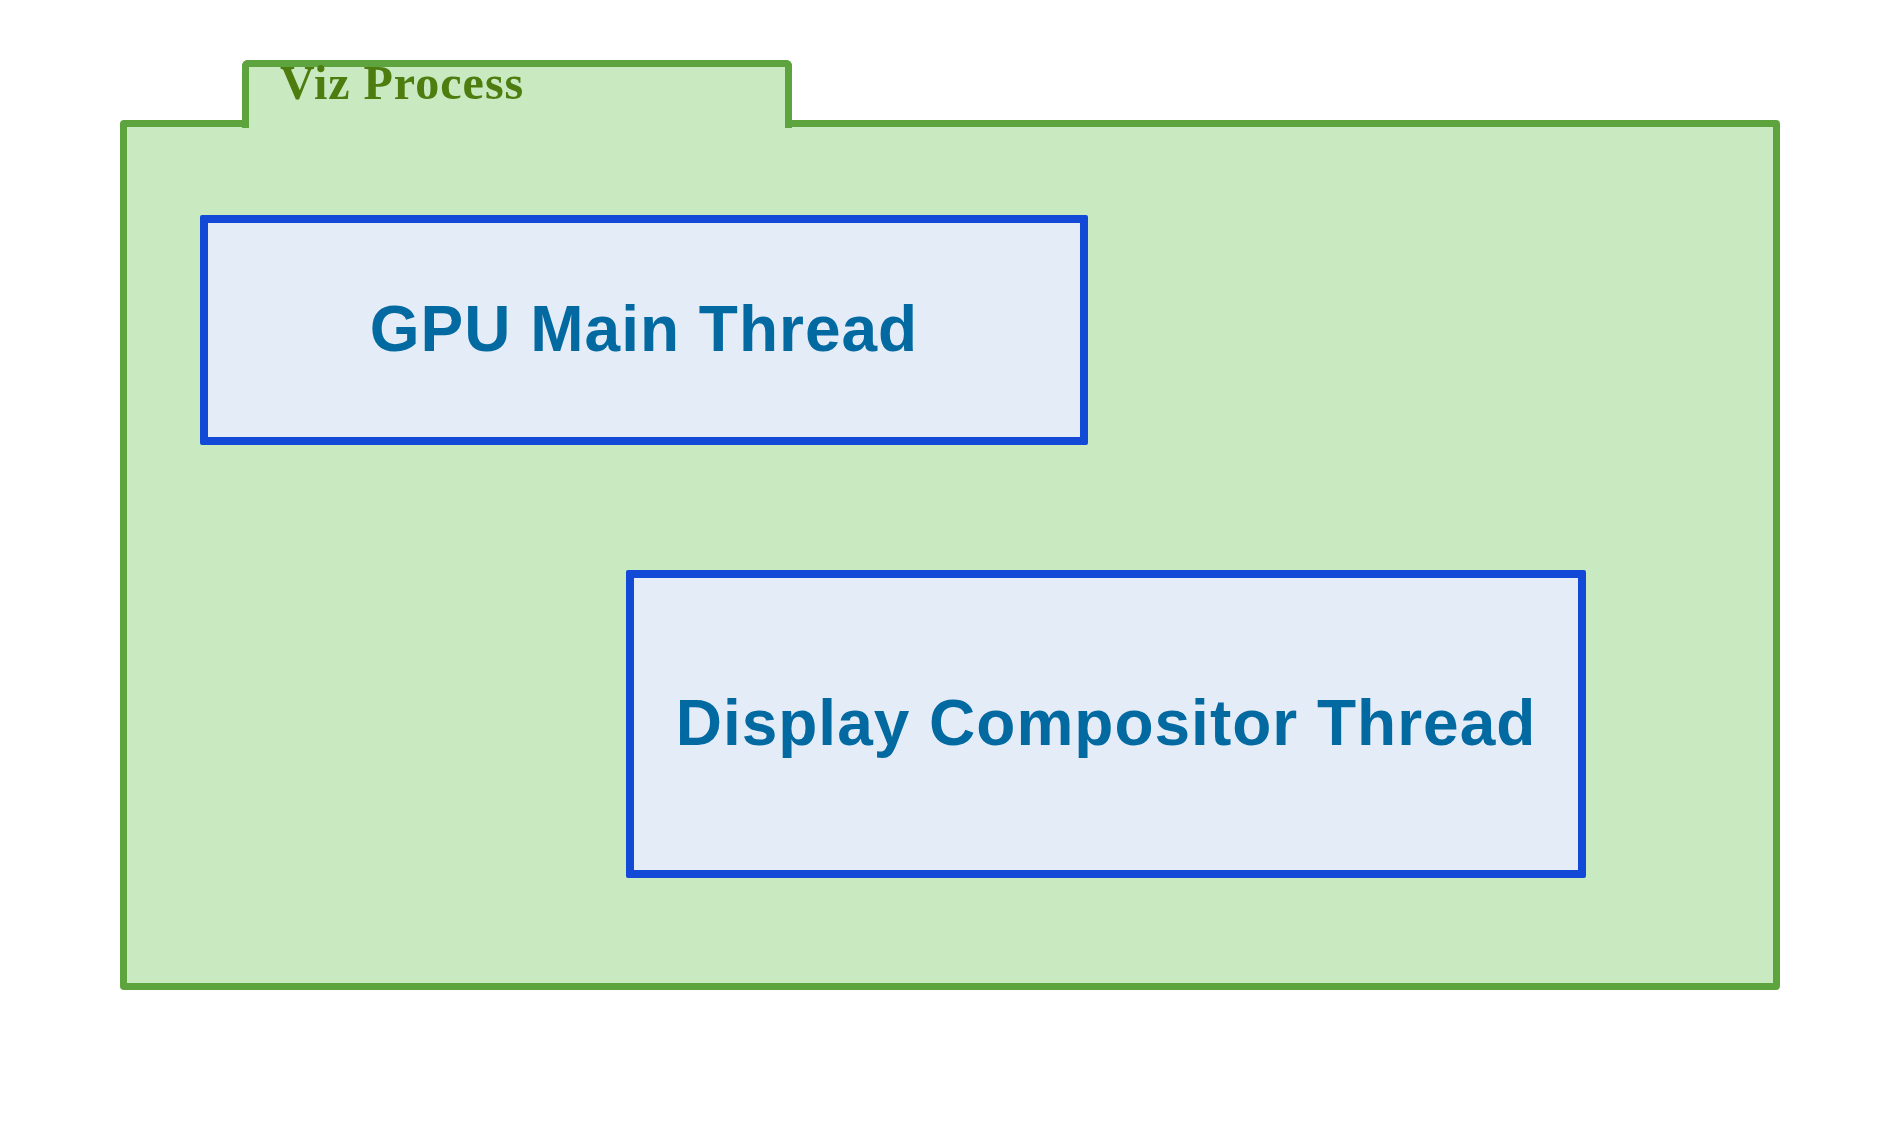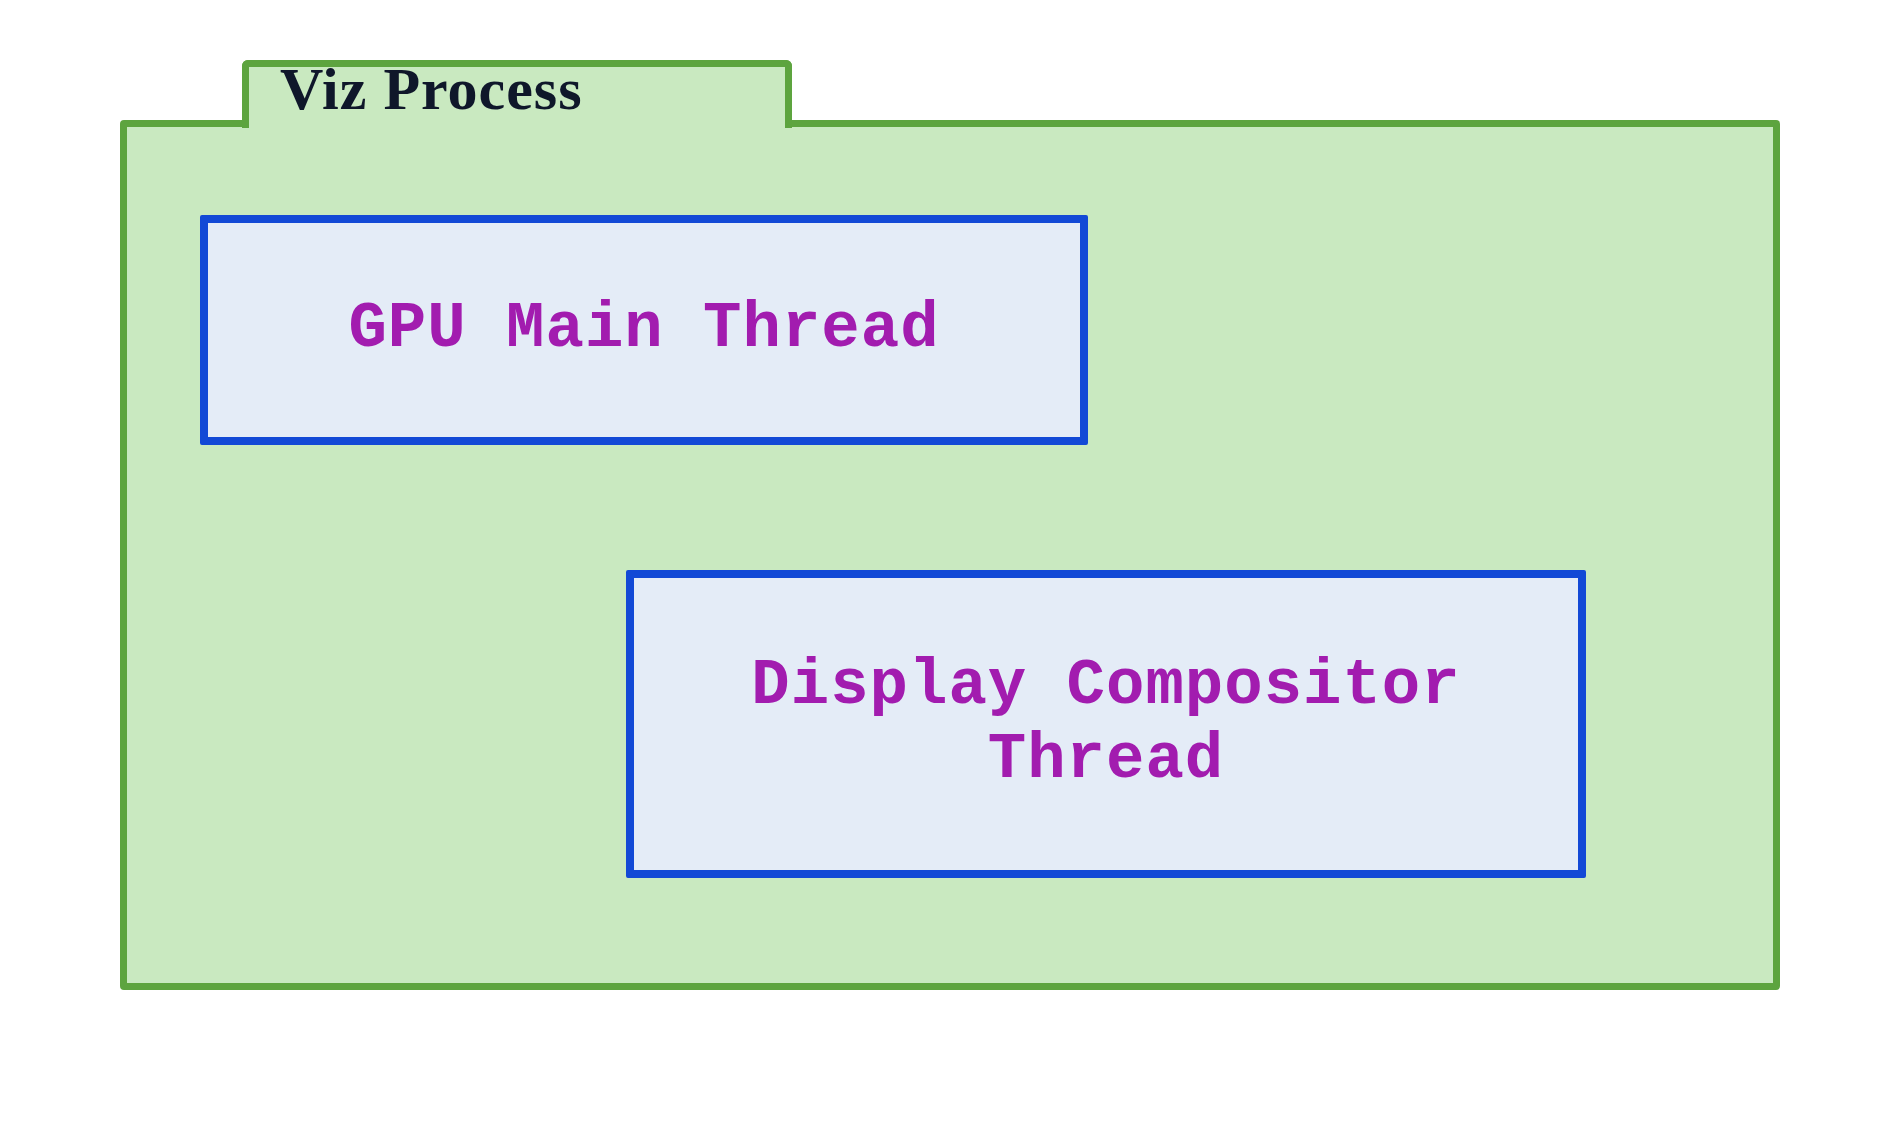--- a/index.html
+++ b/index.html
@@ -38,42 +38,42 @@
     left: 249px;
     top: 120px;
     width: 536px;
     height: 14px;
     background: #c9e9c0;
   }
   .tab-label {
     position: absolute;
     left: 280px;
     top: 55px;
-    font-size: 60px;
+    font-size: 48px;
     font-weight: 600;
-    color: #0f172a;
+    color: #4d7c0f;
     font-family: "Comic Sans MS", "Segoe Script", cursive;
     letter-spacing: 1px;
     text-align: right;
   }
   .thread-box {
     position: absolute;
     background: #e4ecf7;
     border: 8px solid #1249d6;
     border-radius: 2px;
     display: flex;
     align-items: center;
     justify-content: center;
     text-align: center;
   }
   .thread-box span {
-    color: #a21caf;
+    color: #0369a1;
     font-size: 64px;
     font-weight: 600;
-    font-family: Liberation Mono, monospace;
+    font-family: Liberation Sans, sans-serif;
     line-height: 1.15;
     padding: 0 16px;
     letter-spacing: 1px;
   }
   .box-gpu {
     left: 200px;
     top: 215px;
     width: 888px;
     height: 230px;
   }

